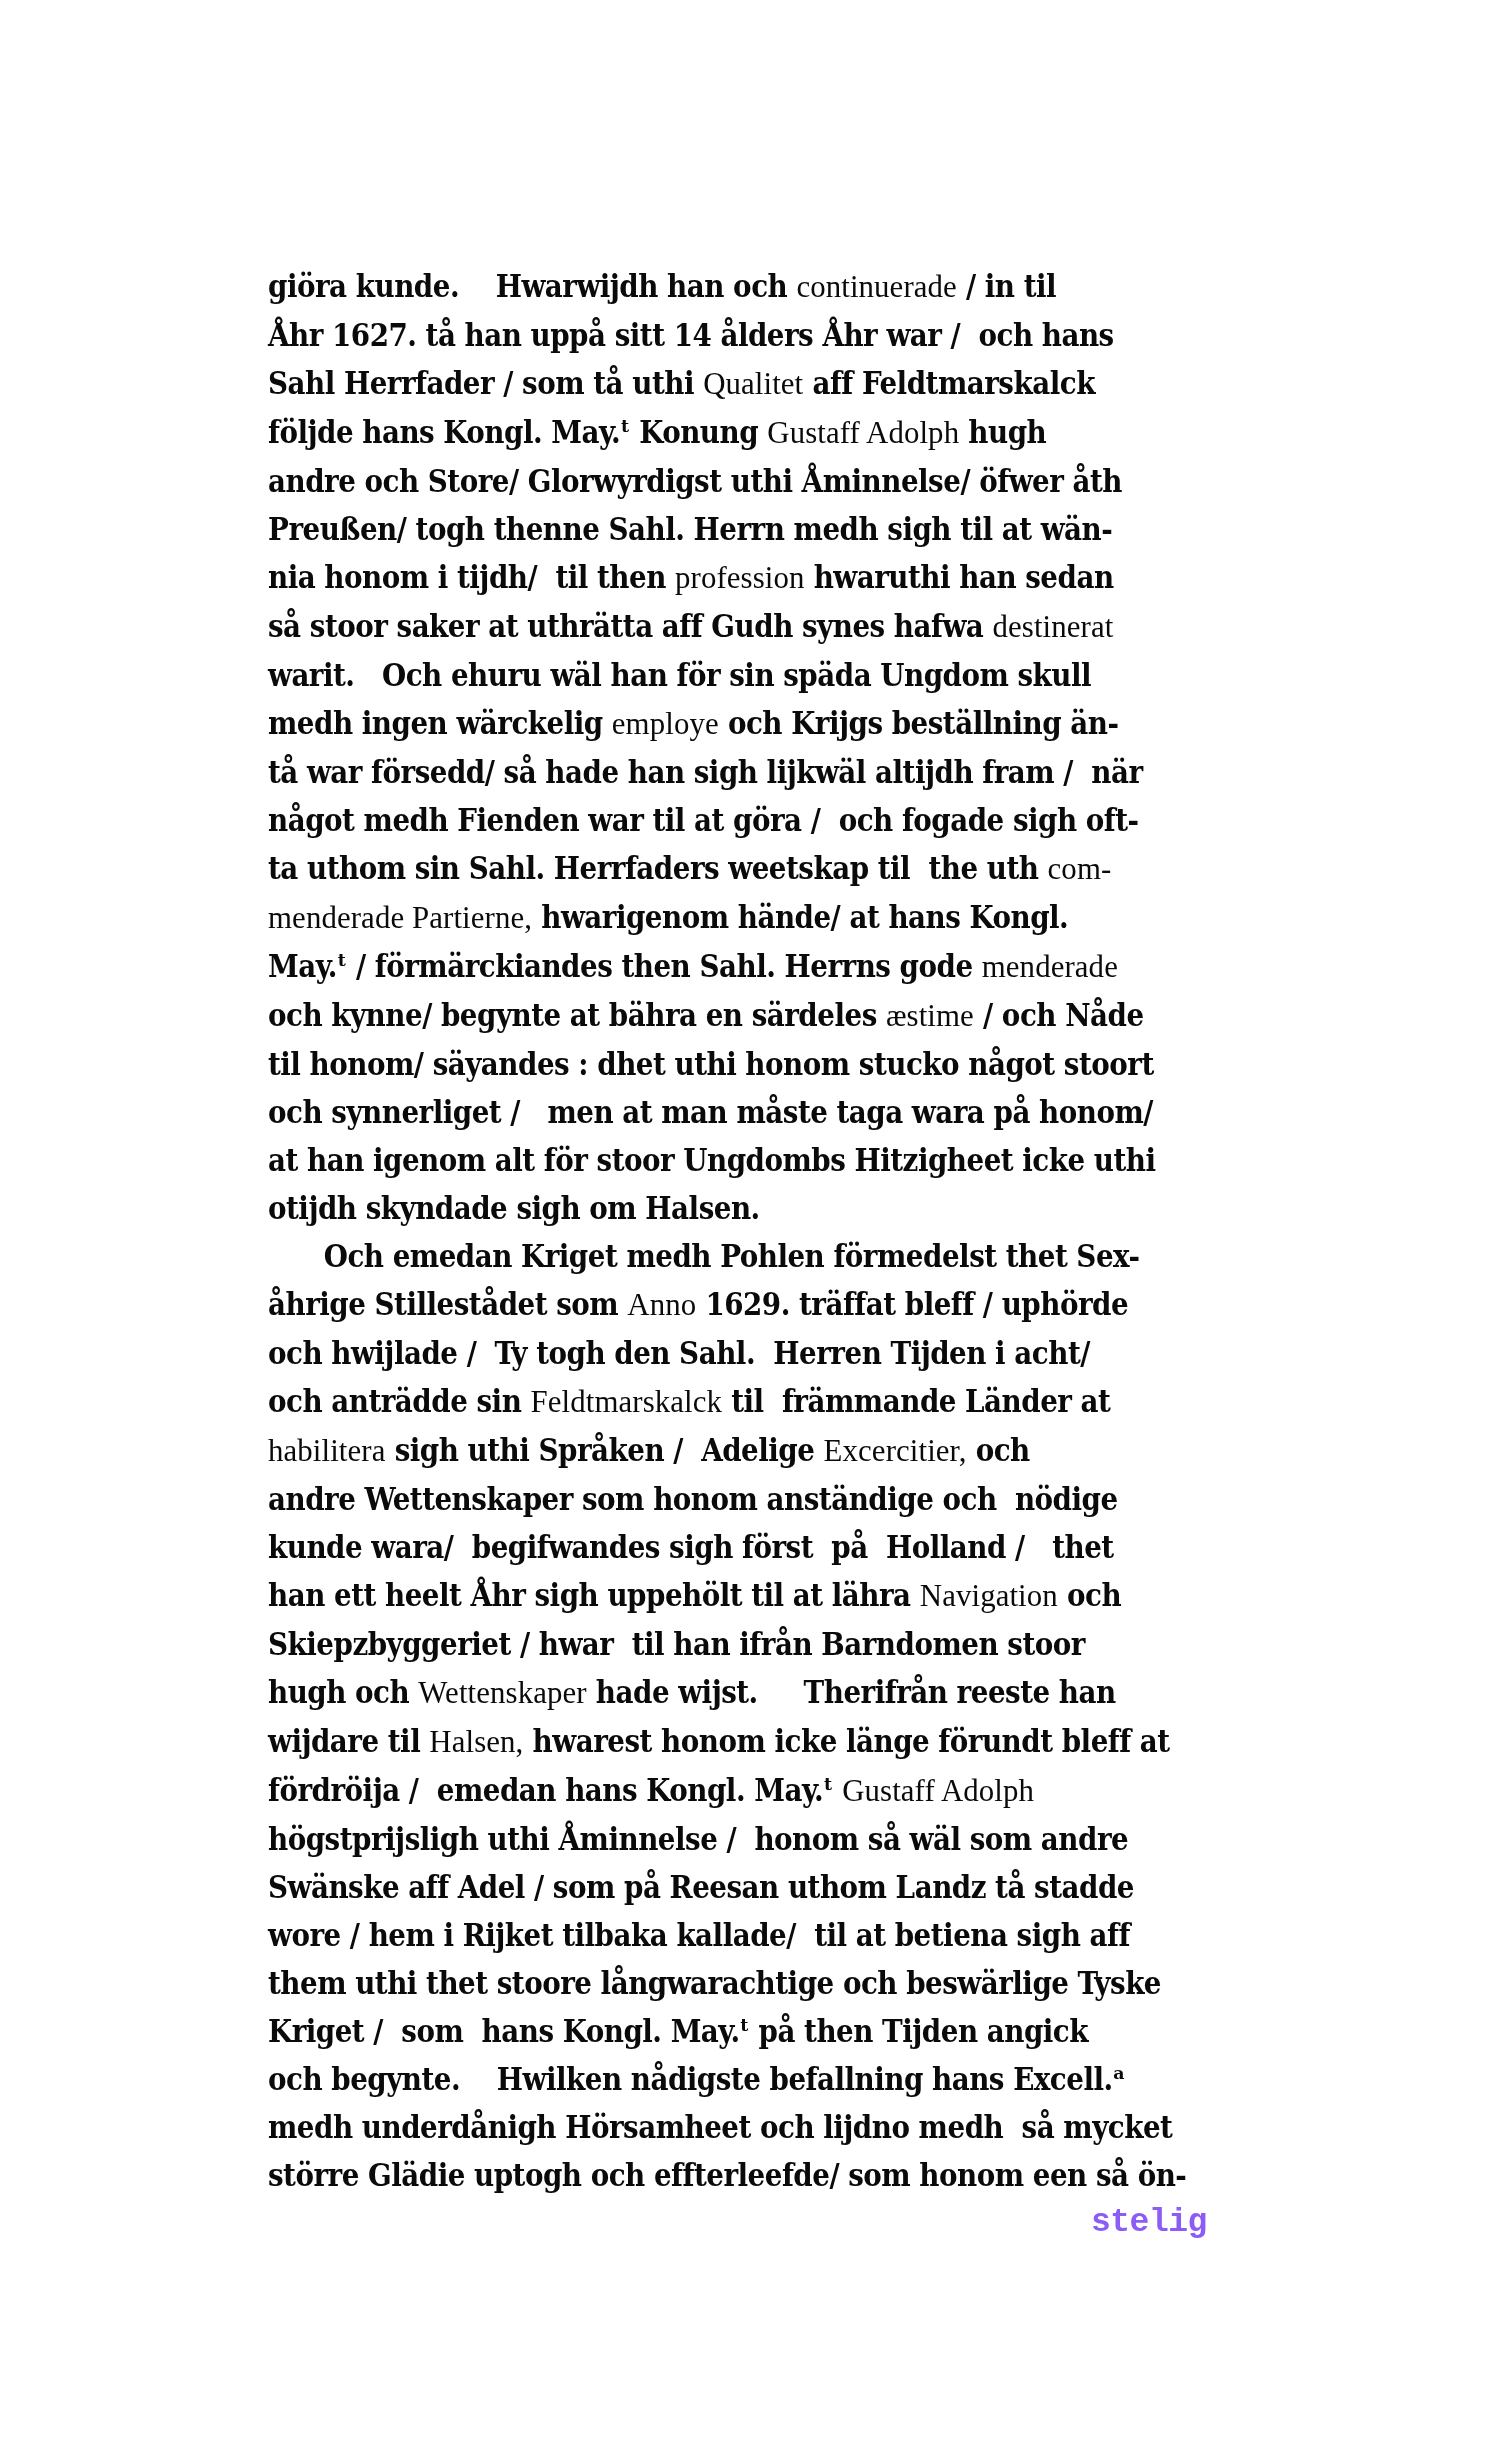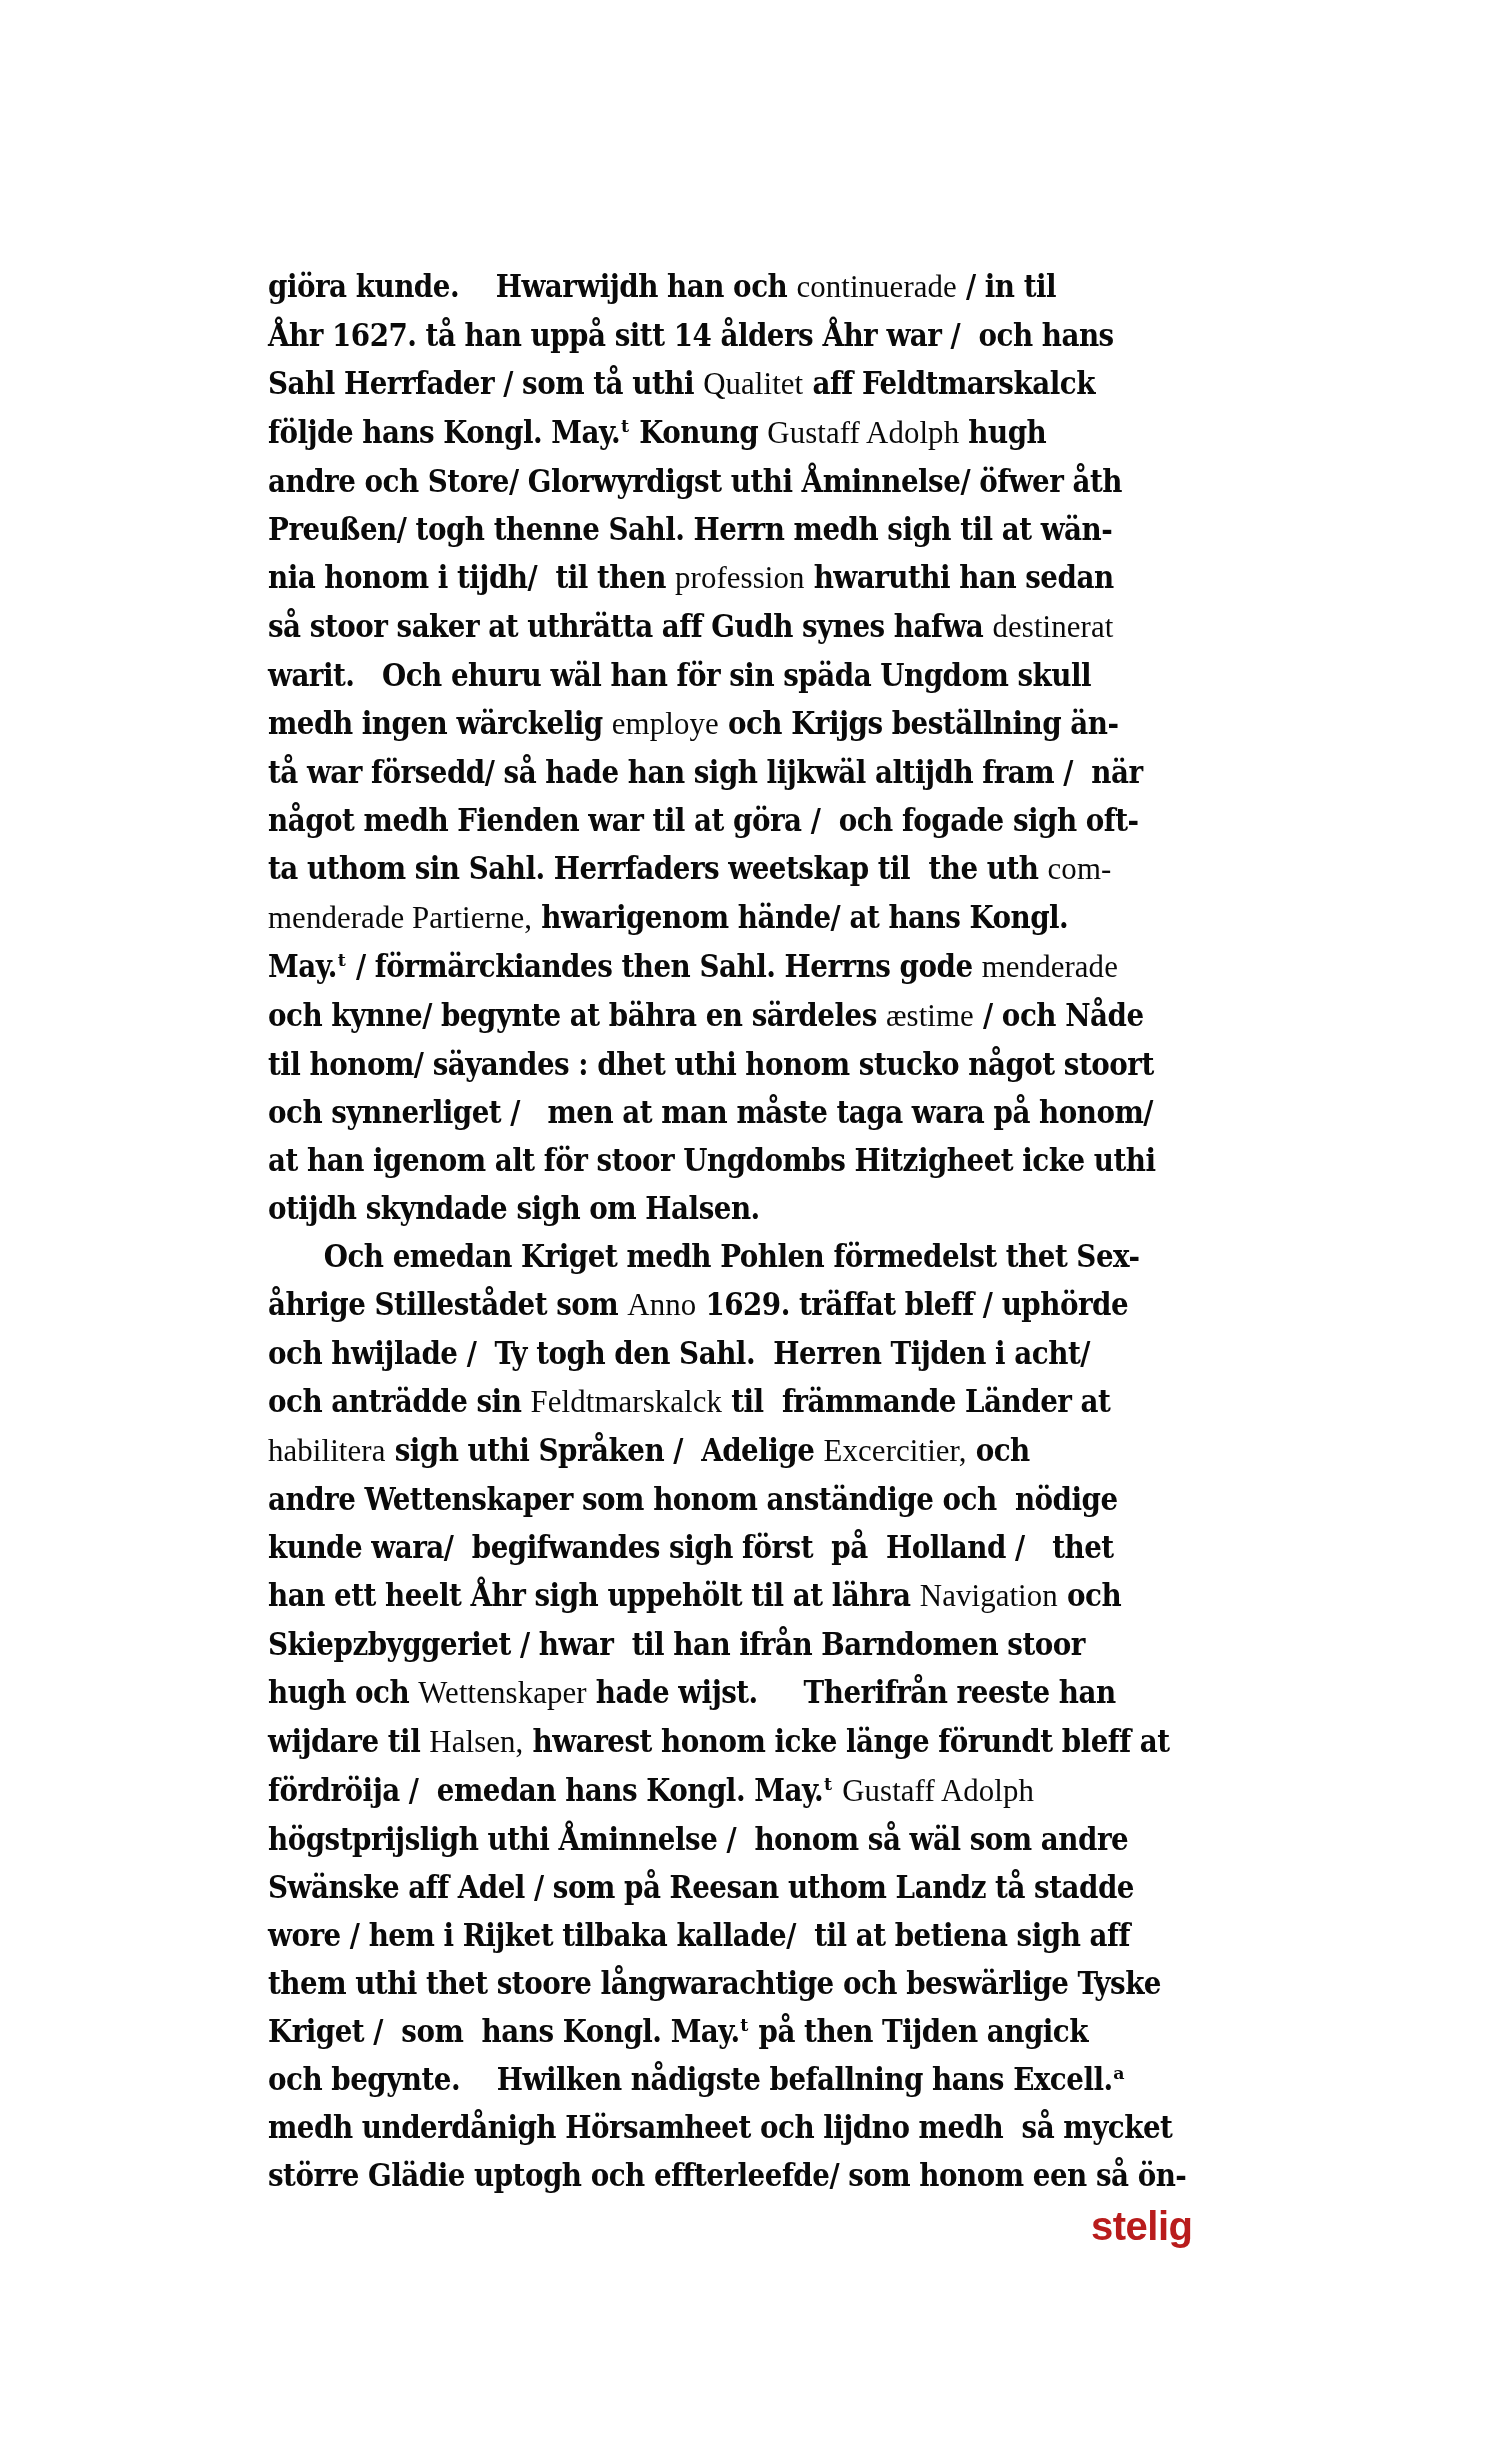--- a/index.html
+++ b/index.html
@@ -54,24 +54,24 @@
 
   .indent {
     padding-left: 56px;
   }
 
   
   #catchword {
     position: absolute;
     left: 1091px;
     top: 2204px;
-    font-family: Liberation Sans, sans-serif;
-    font-size: 40px;
+    font-family: Liberation Mono, monospace;
+    font-size: 33px;
     font-weight: 700;
-    color: #b91c1c;
+    color: #8b5cf6;
     letter-spacing: -0.5px;
   }
 
   
 </style>
 </head>
 <body>
 
 <div id="page">
 

